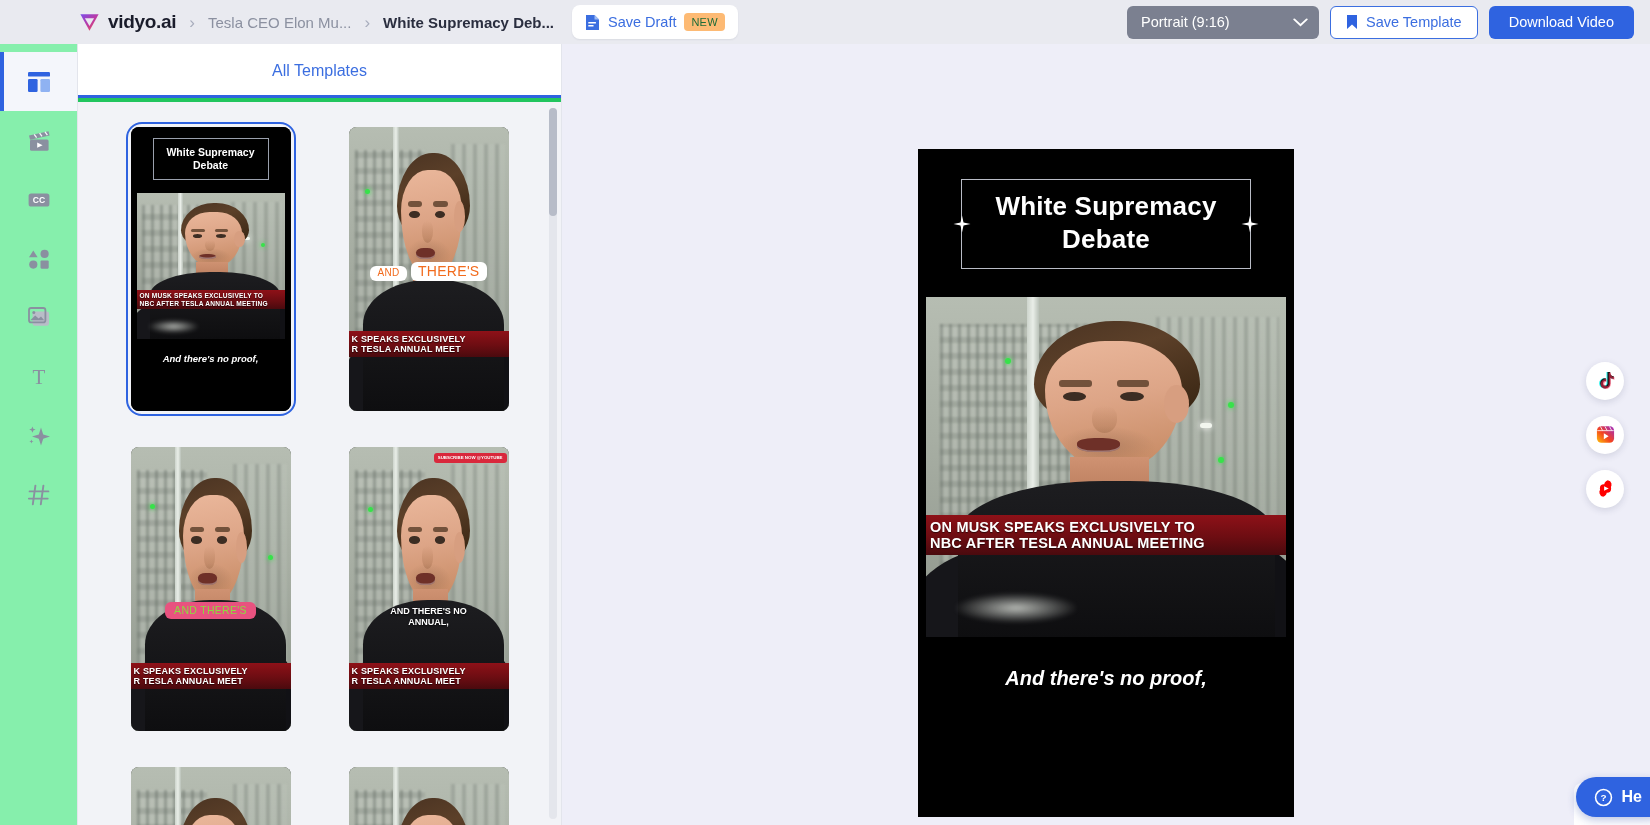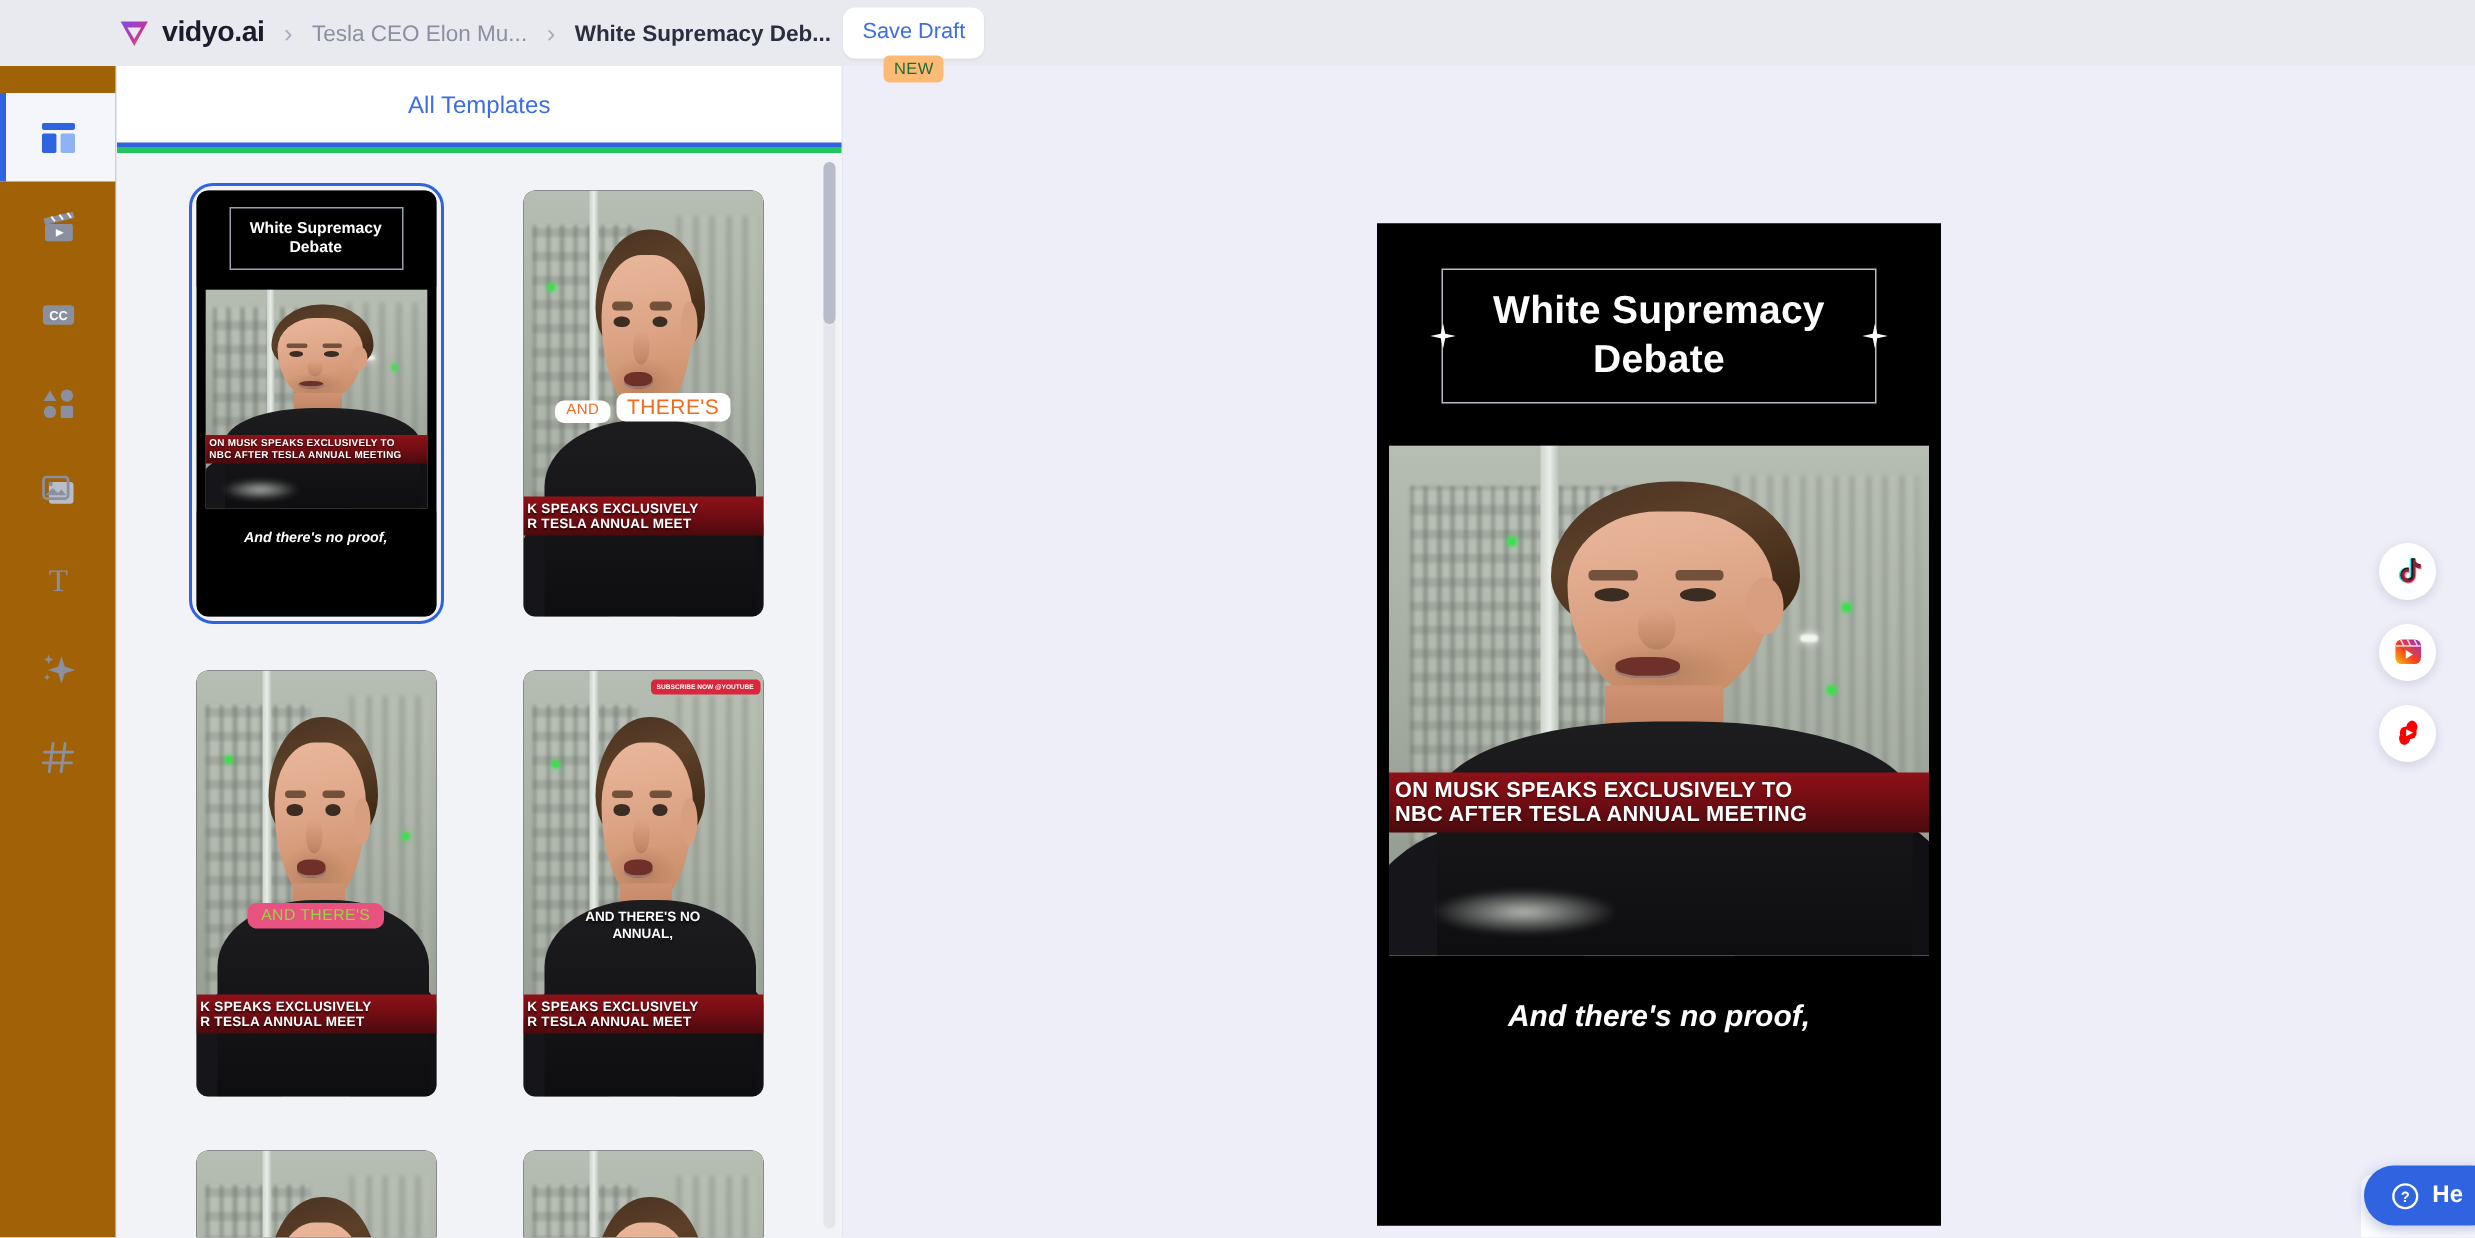--- a/index.html
+++ b/index.html
@@ -20,26 +20,25 @@
     position: relative; z-index: 30;
   }
   .brand { display: flex; align-items: center; gap: 7px; }
   .brand-mark { width: 23px; height: 23px; display: block; }
   .brand-text { font-size: 19px; font-weight: bold; color: #1a1c2b; letter-spacing: -0.3px; }
   .crumb-sep { color: #a8adbd; font-size: 17px; margin: 0 13px; font-weight: 400; line-height: 1; }
   .crumb-mid { font-size: 15px; color: #8b90a0; white-space: nowrap; }
   .crumb-cur { font-size: 15px; color: #2a2e3f; font-weight: bold; white-space: nowrap; }
 
   .save-draft {
-    margin-left: 8px;
+    margin-left: 18px;
     height: 34px; background: #fff; border-radius: 8px;
     display: flex; align-items: center; gap: 8px;
     padding: 0 13px; cursor: pointer;
     box-shadow: 0 1px 2px rgba(20,25,60,.07);
-    flex-direction: column;
   }
   .save-draft .lbl { font-size: 14.5px; color: #3b6ee0; font-weight: 500; }
   .badge-new {
     background: #fdba74; color: #1d6b38;
     font-size: 11px; font-weight: normal;
     padding: 3px 7px; border-radius: 4px; letter-spacing: .2px;
   }
 
   .hdr-right { margin-left: auto; display: flex; align-items: center; gap: 11px; }
   .ratio-select {
@@ -57,23 +56,23 @@
     height: 33px; background: #2f63e0; border-radius: 6px;
     display: flex; align-items: center; padding: 0 20px; cursor: pointer;
   }
   .btn-primary .lbl { font-size: 14.5px; color: #fff; font-weight: 500; }
 
   
   .body { flex: 1; display: flex; min-height: 0; position: relative; }
 
   
   .rail {
-    width: 78px; flex: 0 0 78px; background: #a16207;
+    width: 78px; flex: 0 0 78px; background: #86efac;
     border-right: 1px solid #e3e5ec;
-    padding-top: 18px; position: relative; z-index: 20;
+    padding-top: 8px; position: relative; z-index: 20;
   }
   .rail-item {
     height: 59px; display: flex; align-items: center; justify-content: center;
     position: relative; cursor: pointer;
   }
   .rail-item.active { background: #f4f6fb; }
   .rail-item.active::before {
     content: ""; position: absolute; left: 0; top: 0; bottom: 0;
     width: 4px; background: #2f63e0;
   }
@@ -327,20 +326,39 @@
       <svg width="15" height="17" viewBox="0 0 15 17">
         <path d="M1 1 H9.5 L14 5.4 V16 H1 Z" fill="#3b6ee0"></path>
         <path d="M9.5 1 V5.4 H14 Z" fill="#9fbcf4"></path>
         <rect x="3.3" y="8" width="7.6" height="1.5" fill="#fff"></rect>
         <rect x="3.3" y="11" width="5.2" height="1.5" fill="#fff"></rect>
       </svg>
       <span class="lbl">Save Draft</span>
       <span class="badge-new">NEW</span>
     </div>
 
+    <div class="hdr-right">
+      <div class="ratio-select">
+        <span class="lbl">Portrait (9:16)</span>
+        <svg width="15" height="9" viewBox="0 0 15 9">
+          <path d="M1.3 1.4 L7.5 7.2 L13.7 1.4" stroke="#fff" stroke-width="1.9" fill="none" stroke-linecap="round"></path>
+        </svg>
+      </div>
+
+      <div class="btn-outline">
+        <svg width="12" height="16" viewBox="0 0 12 16">
+          <path d="M1 1 H11 V15 L6 10.6 L1 15 Z" fill="#2f63e0"></path>
+        </svg>
+        <span class="lbl">Save Template</span>
+      </div>
+
+      <div class="btn-primary">
+        <span class="lbl">Download Video</span>
+      </div>
+    </div>
   </div>
 
   <div class="body">
 
     <div class="rail">
 
       <div class="rail-item active">
         <svg width="26" height="26" viewBox="0 0 26 26">
           <rect x="2" y="3" width="22" height="4.6" rx="1.2" fill="#2f63e0"></rect>
           <rect x="2" y="10" width="9.6" height="13" rx="1.2" fill="#2f63e0"></rect>

